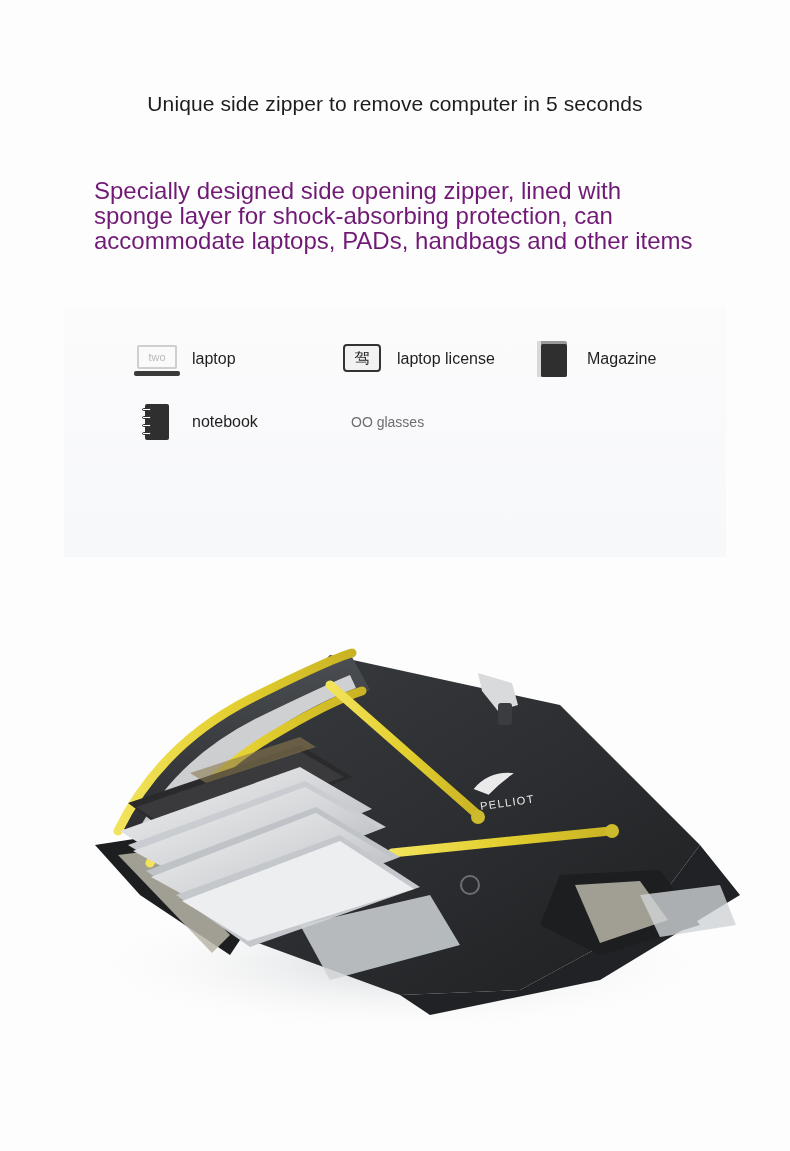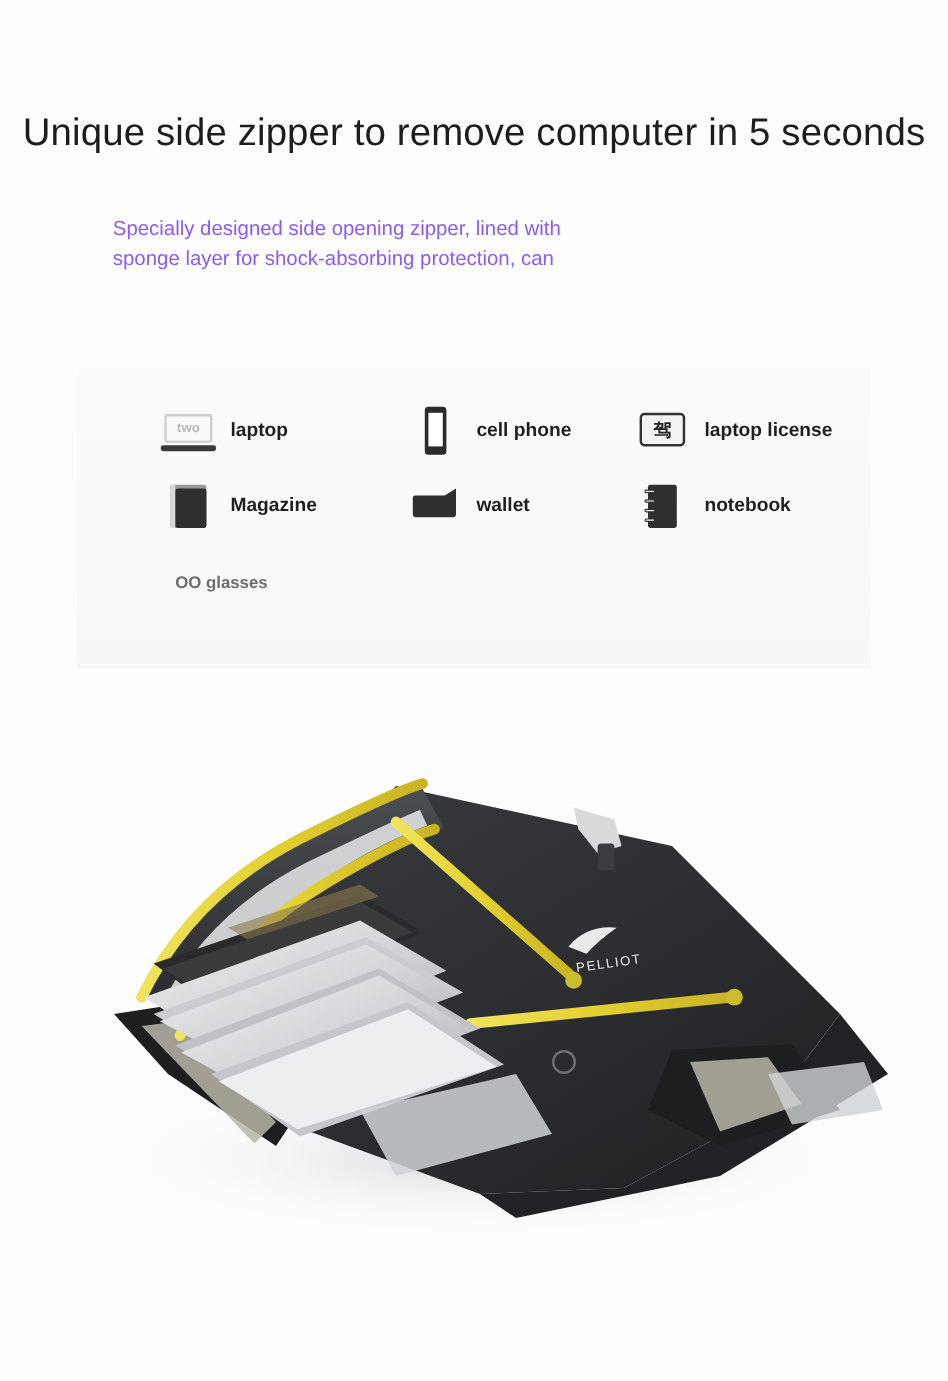--- a/index.html
+++ b/index.html
@@ -23,35 +23,35 @@
     background: #fdfdfd;
   }
 
   
   .headline {
     position: absolute;
     top: 92px;
     left: 0;
     width: 790px;
     text-align: center;
-    font-size: 32px;
+    font-size: 21px;
     font-weight: 400;
     color: #1d1d1d;
     letter-spacing: 0.1px;
   }
 
   
   .subcopy {
     position: absolute;
     top: 178px;
     left: 94px;
     width: 610px;
-    font-size: 17px;
+    font-size: 24px;
     line-height: 25px;
-    color: #8b5cf6;
+    color: #701a75;
     font-weight: 400;
   }
   .subcopy div { white-space: nowrap; }
 
   
   .grid-panel {
     position: absolute;
     top: 307px;
     left: 64px;
     width: 662px;
@@ -67,21 +67,20 @@
     display: grid;
     grid-template-columns: 205px 190px 205px;
     grid-auto-rows: 63px;
     align-items: center;
   }
 
   .cell {
     display: flex;
     align-items: center;
     gap: 12px;
-    font-weight: bold;
   }
 
   .cell .label {
     font-size: 16px;
     color: #1f1f1f;
     white-space: nowrap;
   }
   .cell.faint .label {
     font-size: 14px;
     color: #6d6d6d;
@@ -264,65 +263,52 @@
 </head>
 <body>
 
 <div class="page">
 
   <div class="headline">Unique side zipper to remove computer in 5 seconds</div>
 
   <div class="subcopy">
     <div>Specially designed side opening zipper, lined with</div>
     <div>sponge layer for shock-absorbing protection, can</div>
+    <div>accommodate laptops, PADs, handbags and other items</div>
   </div>
 
   <div class="grid-panel">
     <div class="grid">
 
       <div class="cell">
         <span class="ico ico-laptop">
           <span class="screen">two</span>
           <span class="base"></span>
         </span>
         <span class="label">laptop</span>
       </div>
 
 
-      <div class="cell">
-        <span class="ico ico-phone">
-          <span class="body"></span>
-          <span class="scr"></span>
-        </span>
-        <span class="label">cell phone</span>
-      </div>
 
       <div class="cell">
         <span class="ico ico-license">
           <span class="body">驾</span>
         </span>
         <span class="label">laptop license</span>
       </div>
 
       <div class="cell">
         <span class="ico ico-magazine">
           <span class="back"></span>
           <span class="front"></span>
           <span class="line"></span>
         </span>
         <span class="label">Magazine</span>
       </div>
 
-      <div class="cell">
-        <span class="ico ico-wallet">
-          <span class="flap"></span>
-          <span class="body"></span>
-        </span>
-        <span class="label">wallet</span>
-      </div>
 
       <div class="cell">
         <span class="ico ico-notebook">
           <span class="body"></span>
           <span class="ring" style="top:9px"></span>
           <span class="ring" style="top:17px"></span>
           <span class="ring" style="top:25px"></span>
           <span class="ring" style="top:33px"></span>
         </span>
         <span class="label">notebook</span>

